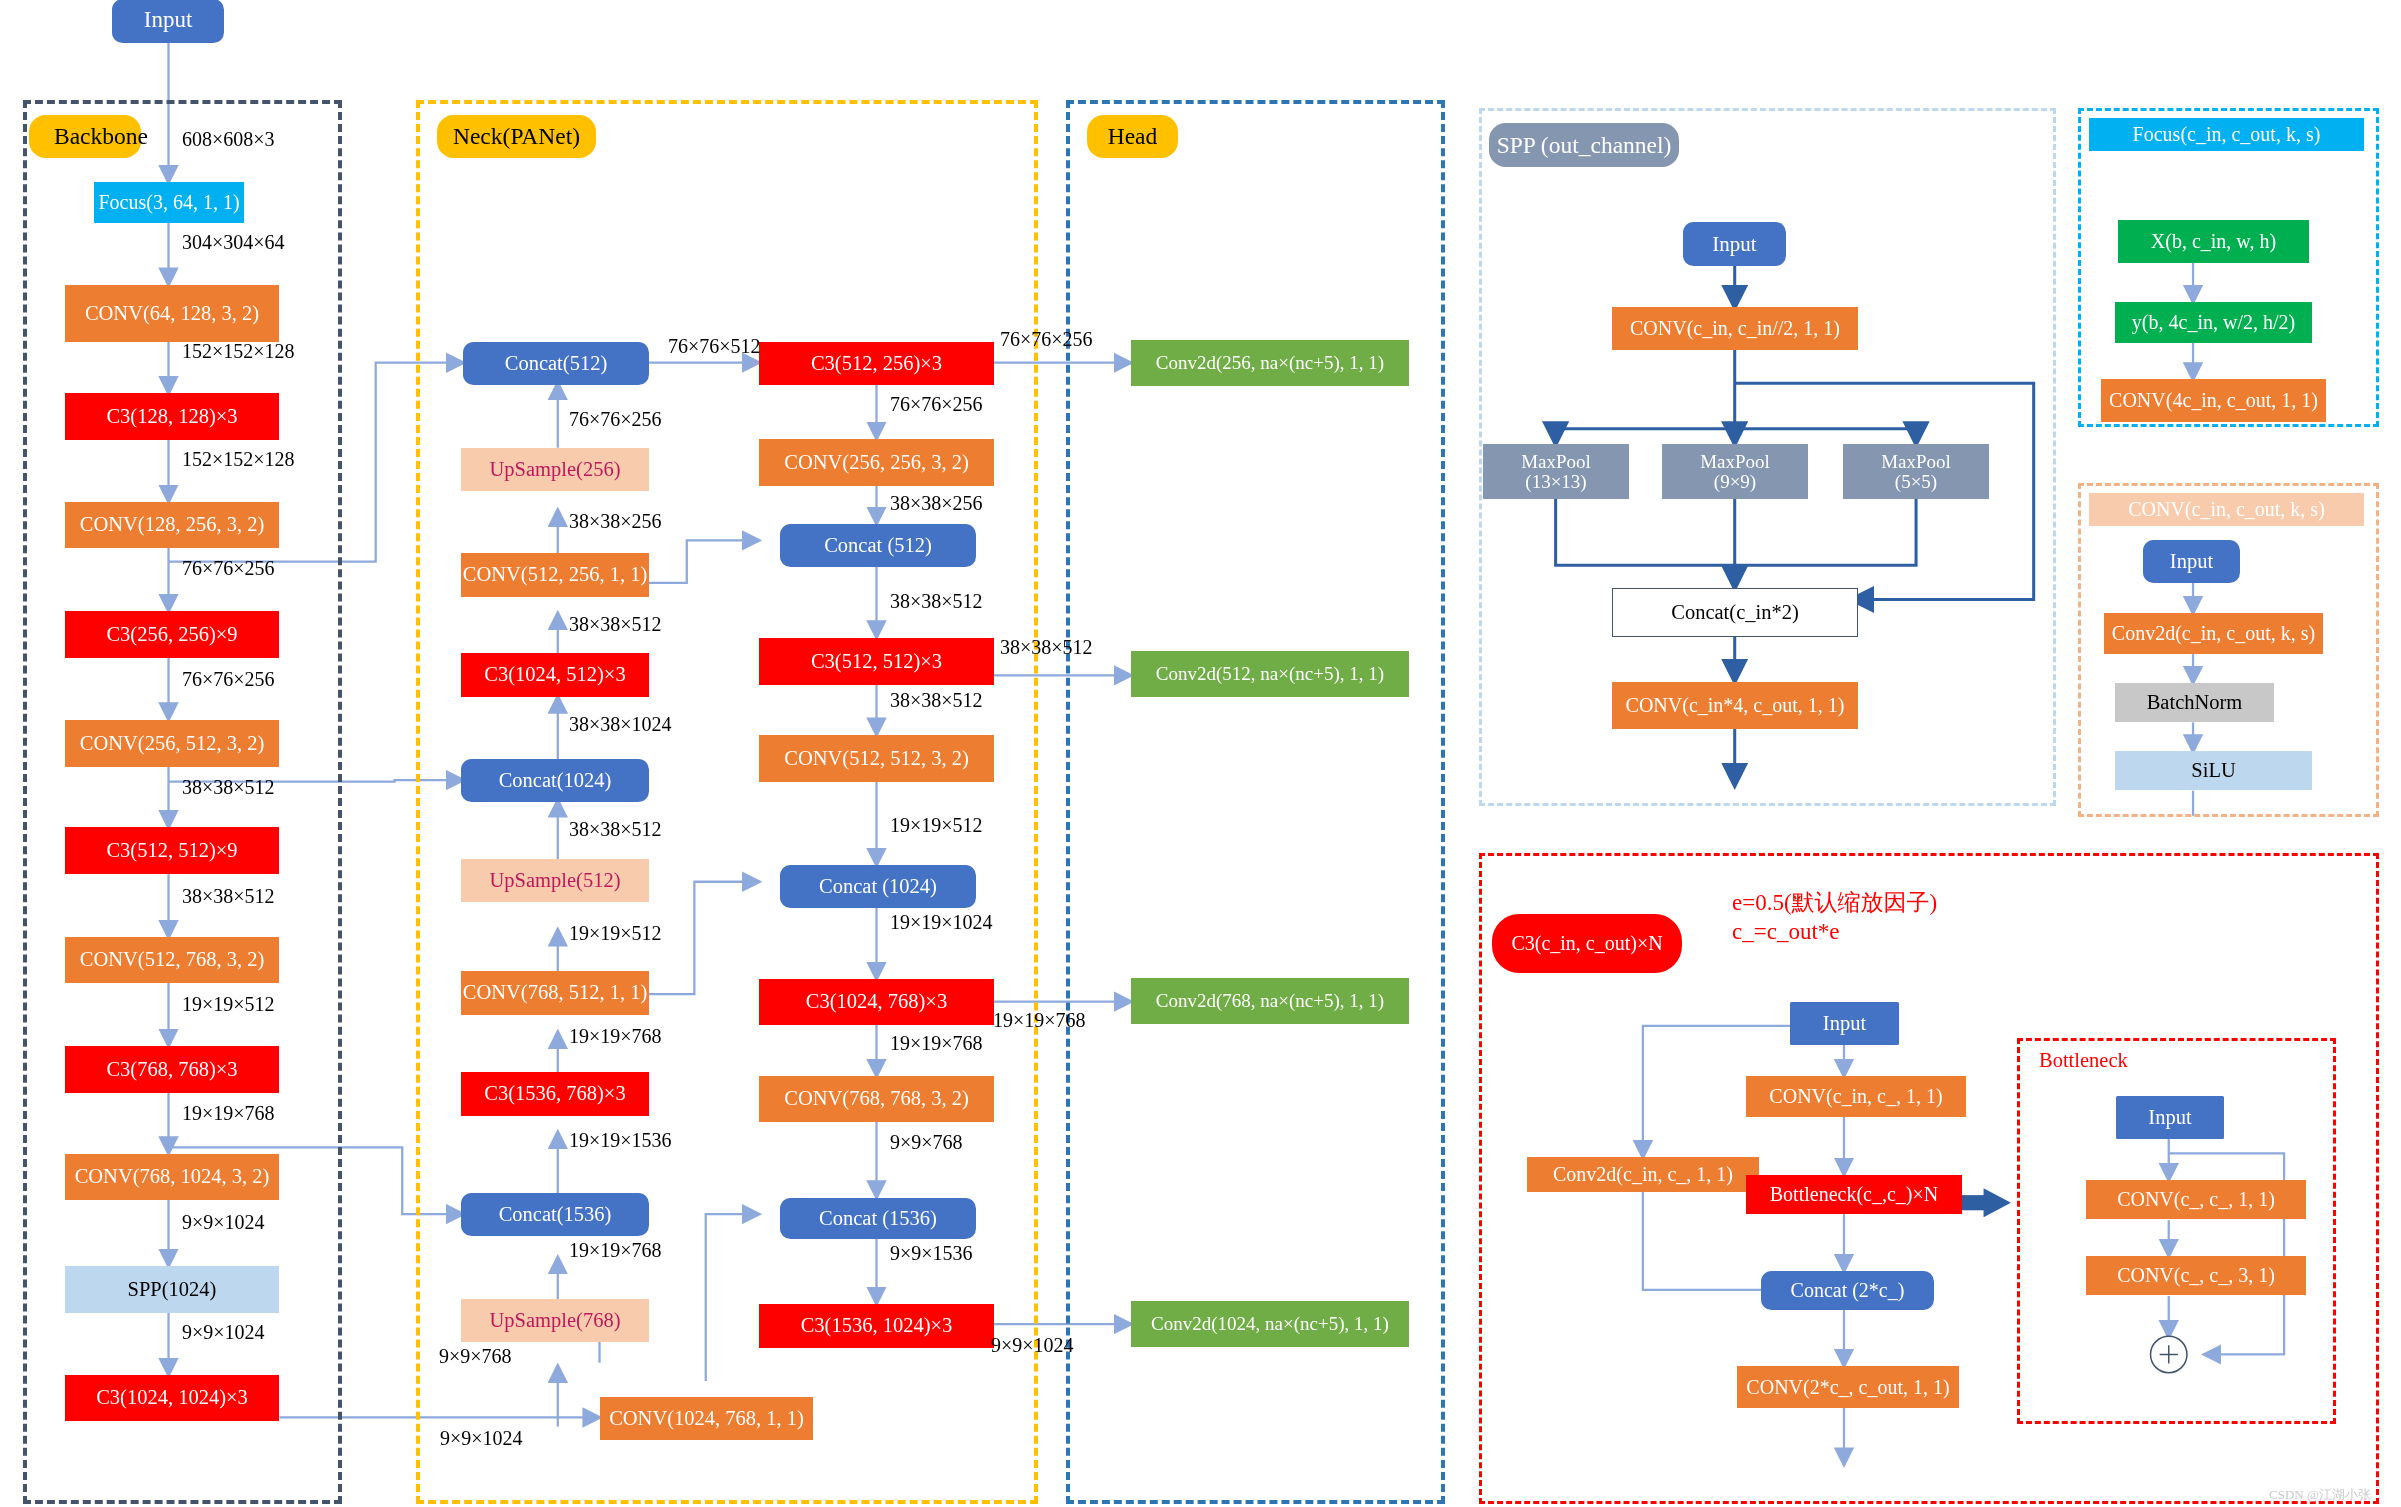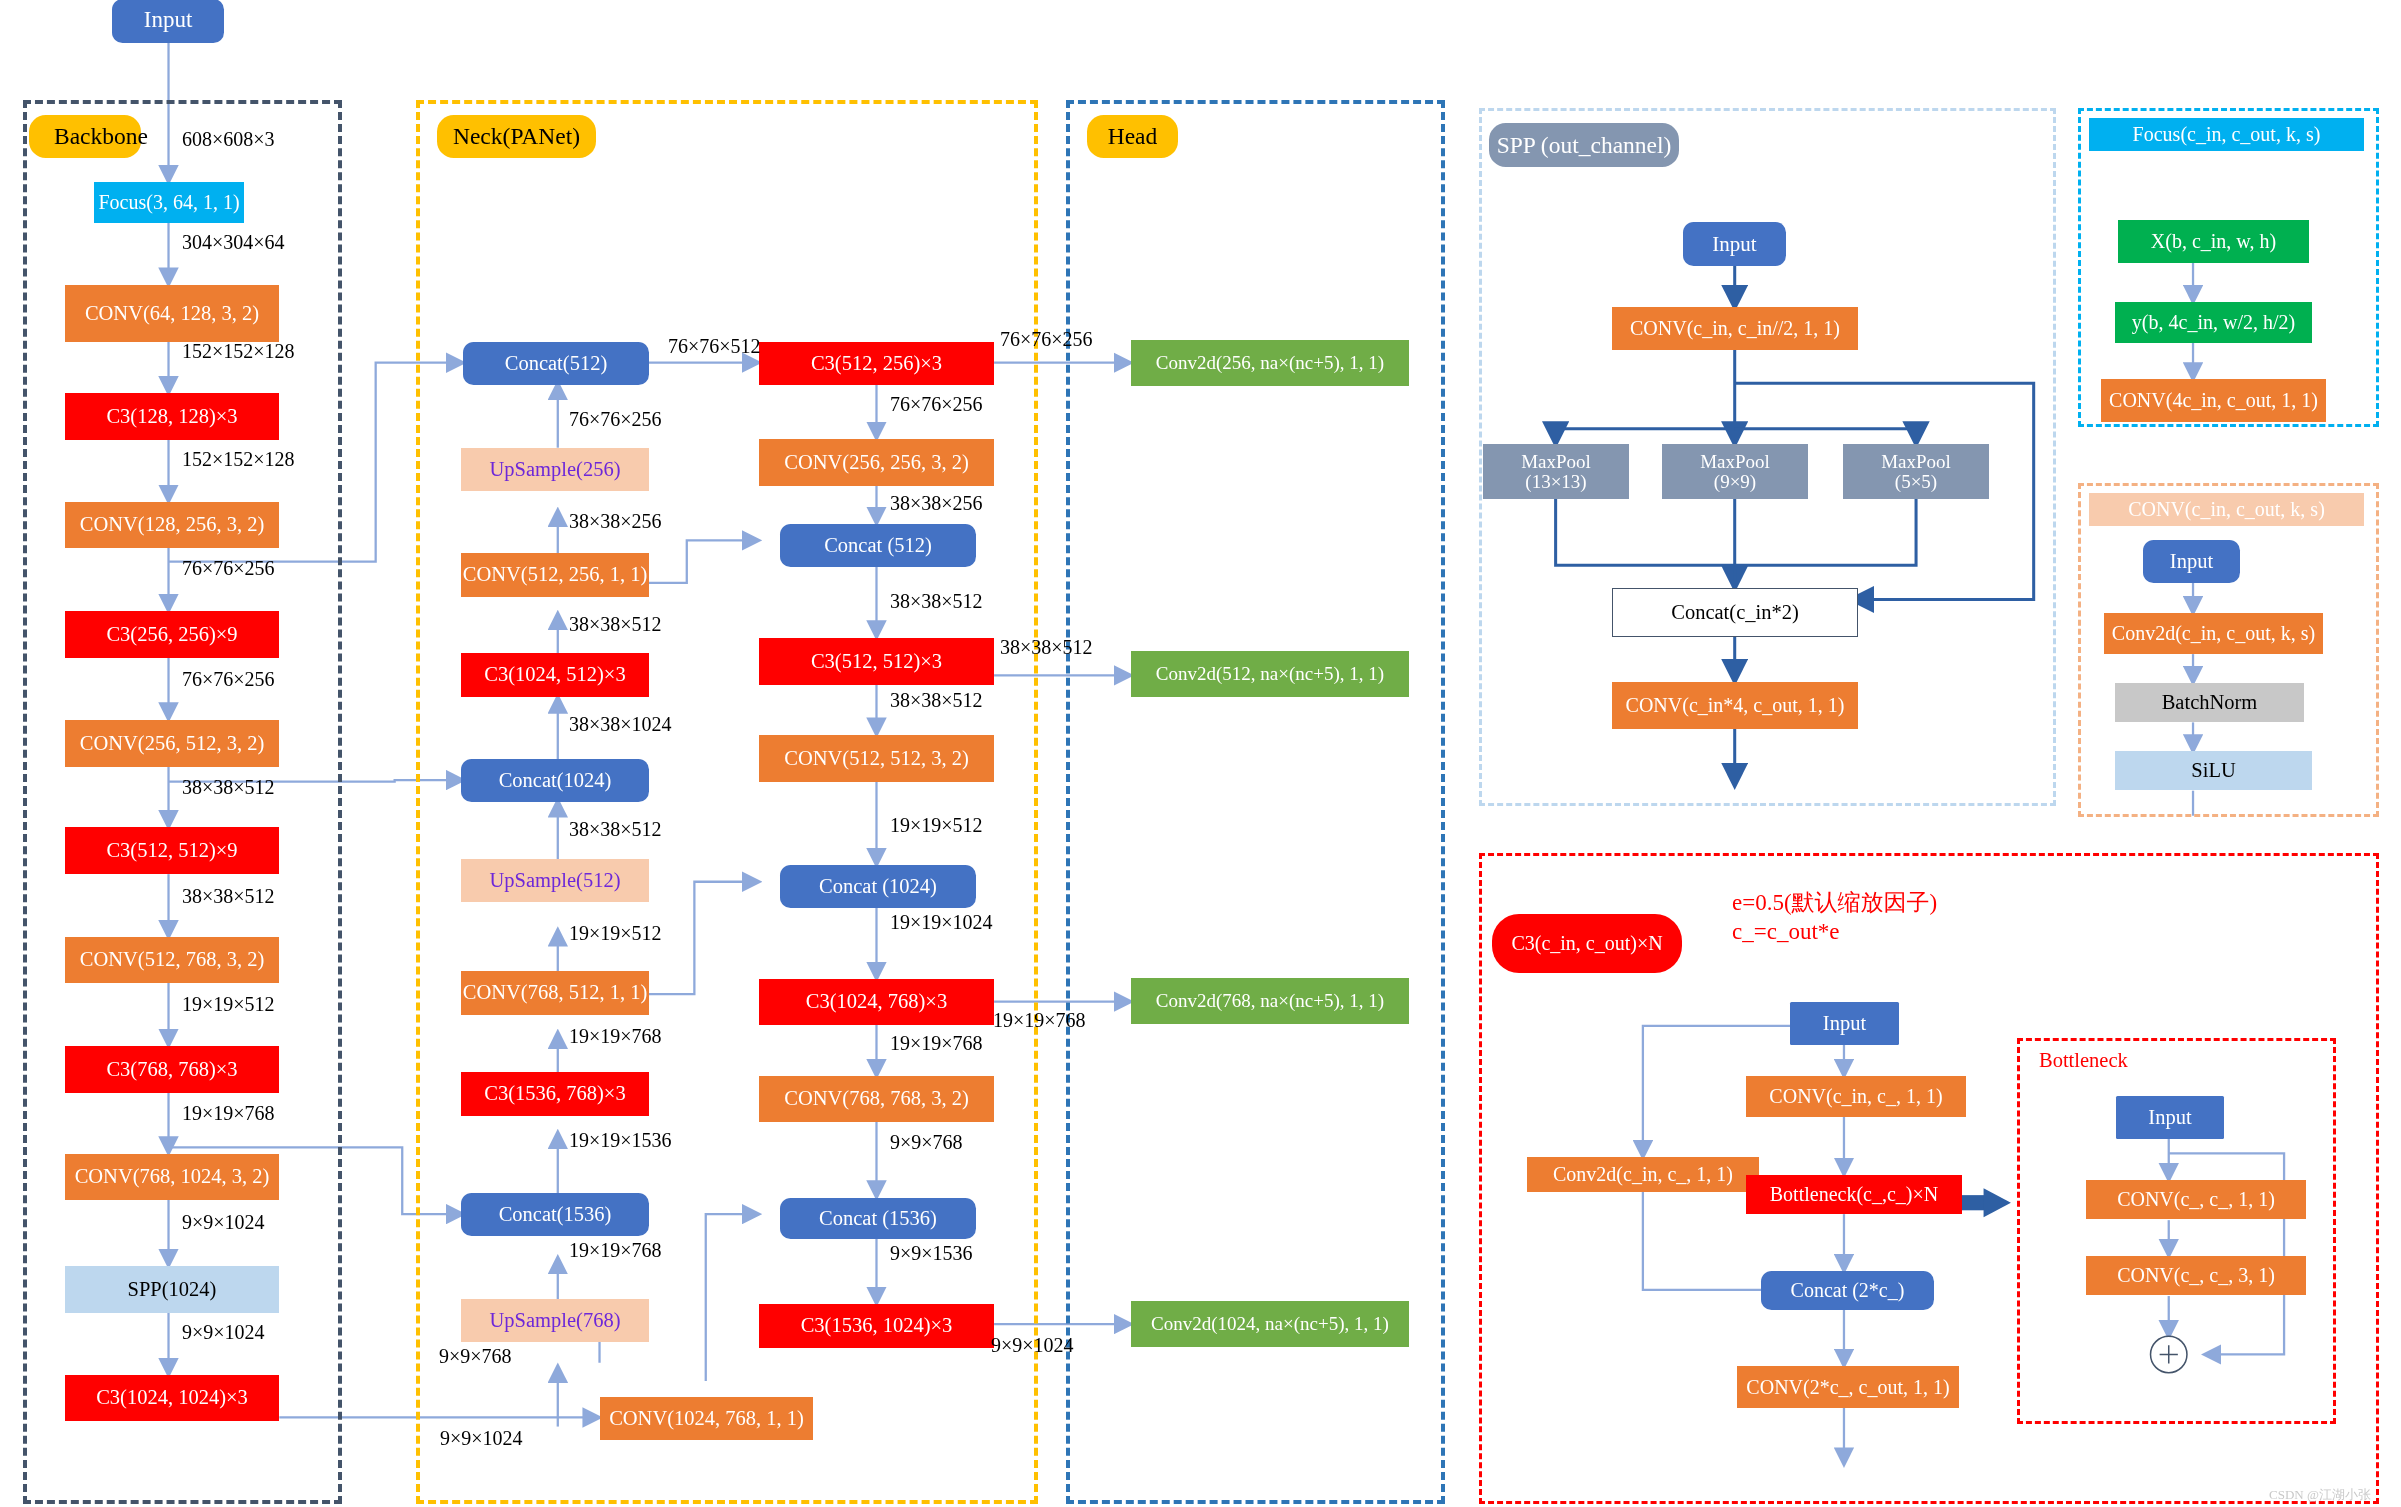--- a/index.html
+++ b/index.html
@@ -25,21 +25,21 @@
   .pill.red{background:#ff0000;color:#fff;border-radius:27px;margin-top:32px;}
 
   
   .node{position:absolute;box-sizing:border-box;display:flex;align-items:center;
         justify-content:center;text-align:center;line-height:1.05;}
   .n-blue{background:#4472c4;color:#fff;border-radius:10.6px;}
   .n-blue-sq{background:#4472c4;color:#fff;}
   .n-cyan{background:#00b0f0;color:#fff;}
   .n-orange{background:#ed7d31;color:#fff;}
   .n-red{background:#ff0000;color:#fff;}
-  .n-peach{background:#f8cbad;color:#6d28d9;}
+  .n-peach{background:#f8cbad;color:#be185d;}
   .n-lightblue{background:#bdd7ee;color:#000;}
   .n-green{background:#70ad47;color:#fff;}
   .n-green2{background:#00b050;color:#fff;}
   .n-grey{background:#8496b0;color:#fff;}
   .n-lgrey{background:#c8c8c8;color:#000;}
   .n-white{background:#fff;color:#000;border:0.8px solid #44546a;}
 
   
   .dim{position:absolute;font-size:20px;color:#000;white-space:nowrap;}
   .title{position:absolute;font-size:26px;color:#4472c4;white-space:nowrap;}
@@ -275,21 +275,21 @@
 (5×5)</div>
   <div class="node n-white" style="left:1612px;top:588px;width:246px;height:49px;font-size:20.5px;">Concat(c_in*2)</div>
   <div class="node n-orange" style="left:1612px;top:682px;width:246px;height:47px;font-size:20px;">CONV(c_in*4, c_out, 1, 1)</div>
 
   <div class="node n-green2" style="left:2118px;top:220px;width:191px;height:43px;font-size:20px;">X(b, c_in, w, h)</div>
   <div class="node n-green2" style="left:2115px;top:302px;width:197px;height:41px;font-size:20px;">y(b, 4c_in, w/2, h/2)</div>
   <div class="node n-orange" style="left:2101px;top:379px;width:225px;height:43px;font-size:20px;">CONV(4c_in, c_out, 1, 1)</div>
 
   <div class="node n-blue" style="left:2143px;top:540px;width:97px;height:43px;font-size:20.5px;">Input</div>
   <div class="node n-orange" style="left:2104px;top:613px;width:219px;height:41px;font-size:20px;">Conv2d(c_in, c_out, k, s)</div>
-  <div class="node n-lgrey" style="left:2115px;top:683px;width:189px;height:39px;font-size:20.5px;">BatchNorm</div>
+  <div class="node n-lgrey" style="left:2115px;top:683px;width:159px;height:39px;font-size:20.5px;">BatchNorm</div>
   <div class="node n-lightblue" style="left:2115px;top:751px;width:197px;height:39px;font-size:20.5px;">SiLU</div>
 
   <div class="note" style="left: 1732px; top: 888px; white-space: pre;">e=0.5(默认缩放因子)
 c_=c_out*e</div>
   <div class="node n-blue-sq" style="left:1790px;top:1002px;width:109px;height:43px;font-size:20.5px;border-radius:1.5px;">Input</div>
   <div class="node n-orange" style="left:1746px;top:1076px;width:220px;height:41px;font-size:20px;">CONV(c_in, c_, 1, 1)</div>
   <div class="node n-orange" style="left:1527px;top:1157px;width:232px;height:35px;font-size:20px;">Conv2d(c_in, c_, 1, 1)</div>
   <div class="node n-red" style="left:1746px;top:1175px;width:216px;height:39px;font-size:20px;">Bottleneck(c_,c_)×N</div>
   <div class="node n-blue" style="left:1761px;top:1271px;width:173px;height:39px;font-size:20px;">Concat (2*c_)</div>
   <div class="node n-orange" style="left:1737px;top:1366px;width:222px;height:42px;font-size:20px;">CONV(2*c_, c_out, 1, 1)</div>

